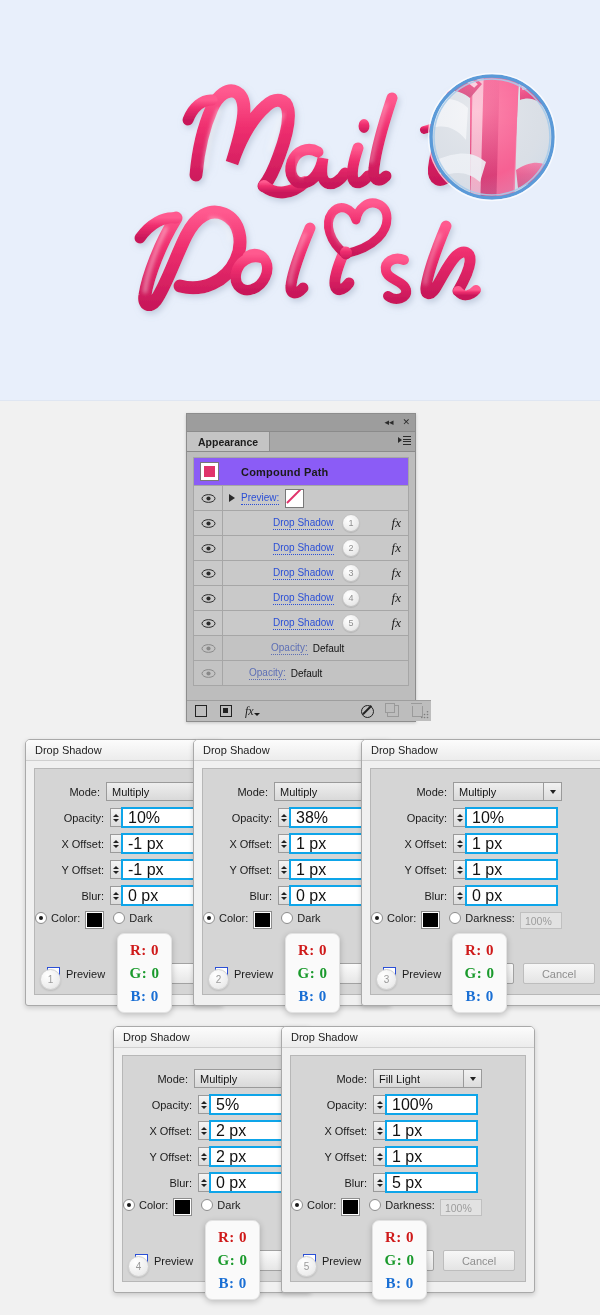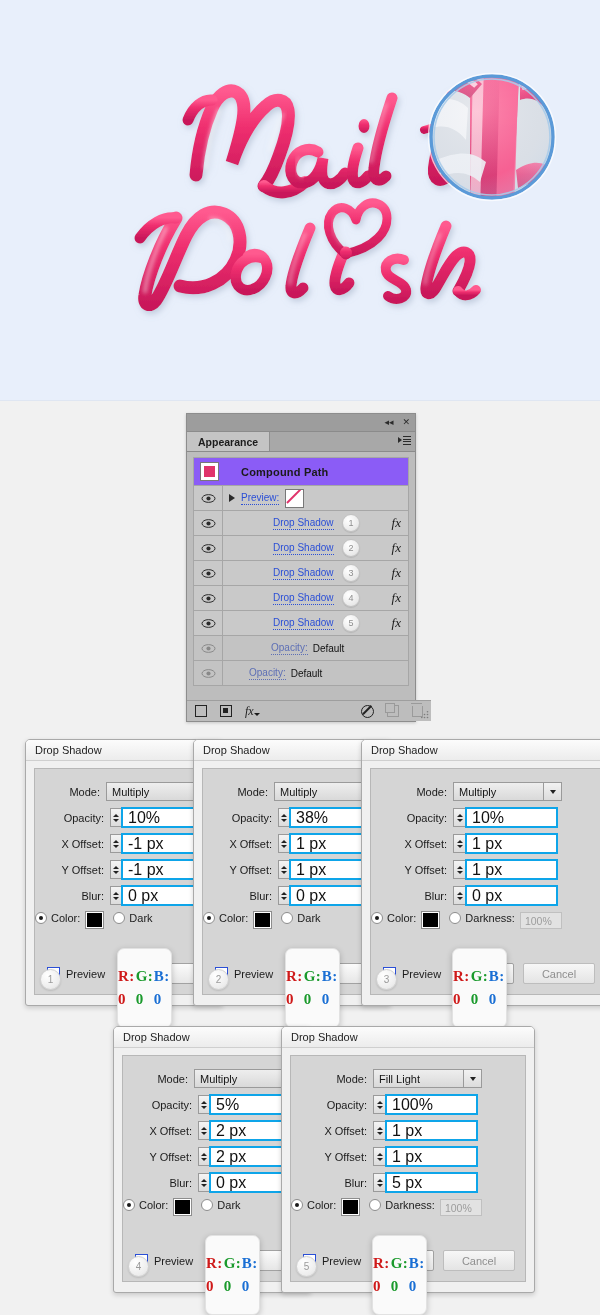--- a/index.html
+++ b/index.html
@@ -188,23 +188,23 @@
     display:flex;align-items:center;justify-content:center;
     box-shadow:0 1px 2px rgba(0,0,0,.13);
   }
 
   
   .rgbcall{
     position:absolute;
     width:53px;height:78px;
     background:#fafafa;border:1px solid #e2e2e2;border-radius:7px;
     box-shadow:0 2px 6px rgba(0,0,0,.22);
-    display:flex;flex-direction:row;align-items:center;justify-content:center;
+    display:flex;flex-direction:column;align-items:center;justify-content:center;
     font-family:"Liberation Serif",serif;font-weight:bold;font-size:15px;
-    line-height:23px;letter-spacing:.5px;margin-top:15px;
+    line-height:23px;letter-spacing:.5px;
   }
   .rgbcall .r{color:#cf1a1a;}
   .rgbcall .g{color:#1a9a2c;}
   .rgbcall .b{color:#1a6fd4;}
 </style>
 </head>
 <body>
 
 <div class="artboard">
   <svg class="art-svg" width="600" height="400" viewBox="0 0 600 400">

